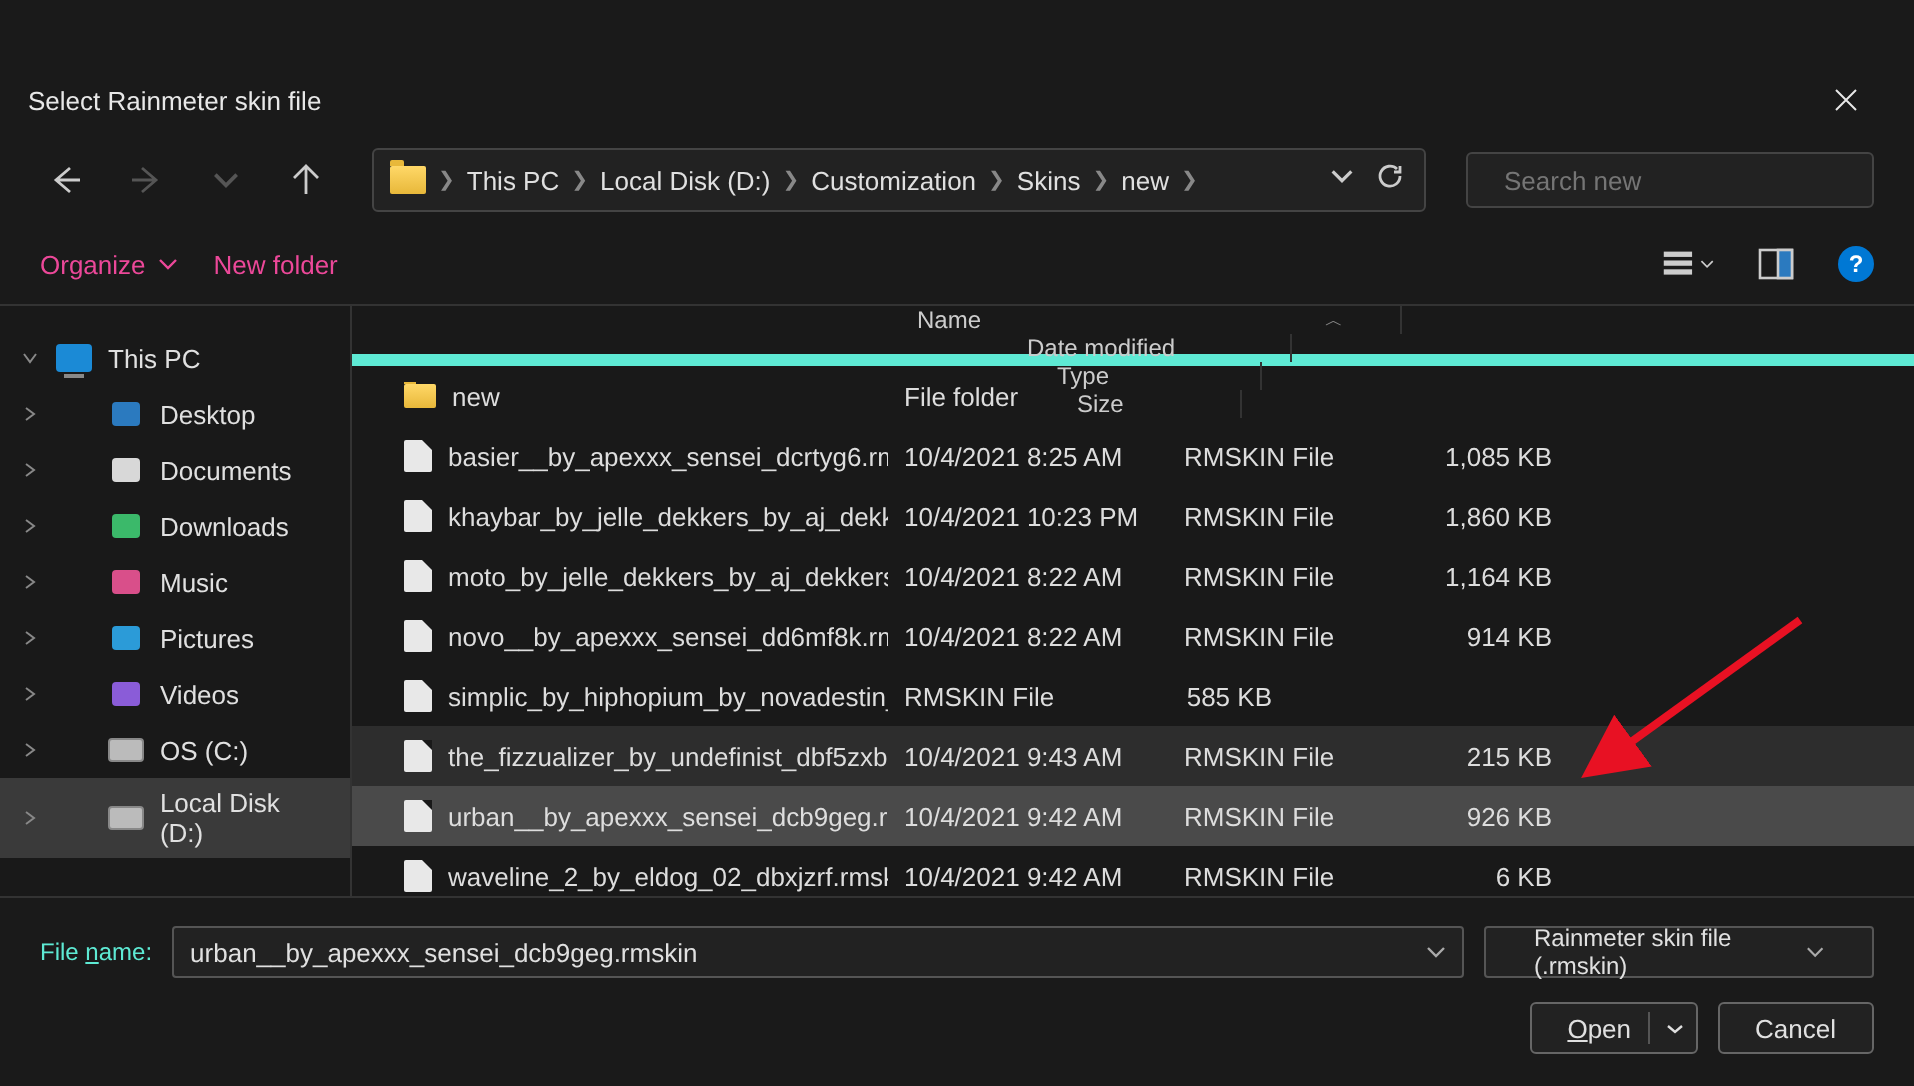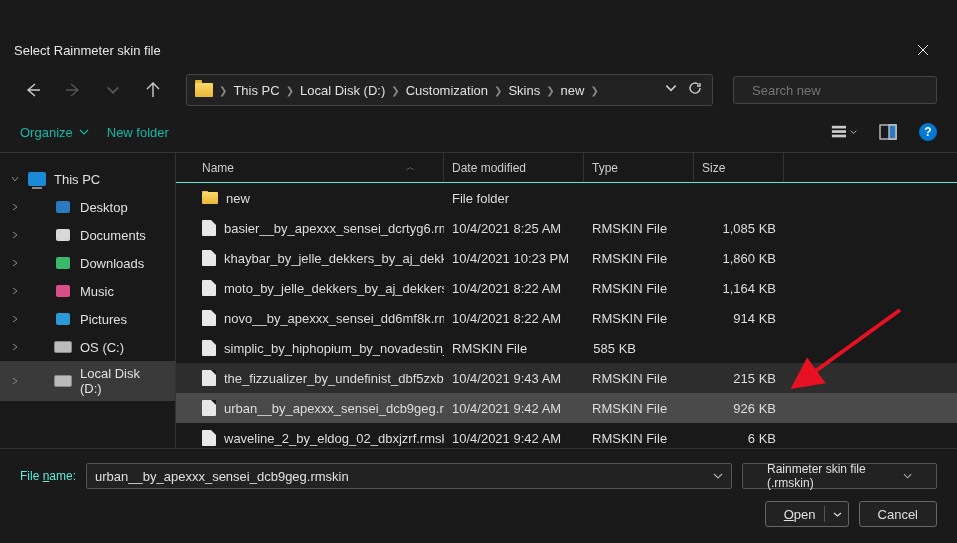--- a/index.html
+++ b/index.html
@@ -18,37 +18,37 @@
 .folder-icon::before { content: ""; position: absolute; top: -3px; left: 0; width: 7px; height: 3px; background: #e8b83a; border-radius: 1px 1px 0 0; }
 .crumb { color: #e0e0e0; font-size: 13px; cursor: pointer; }
 .crumb-sep { color: #888; font-size: 10px; }
 .addr-spacer { flex: 1; }
 .addr-btn { color: #ccc; cursor: pointer; padding: 2px; }
 .addr-btn svg { width: 14px; height: 14px; }
 .searchbox { width: 204px; height: 28px; background: #222; border: 1px solid #444; border-radius: 3px; display: flex; align-items: center; padding: 0 10px; gap: 8px; }
 .searchbox input { background: transparent; border: none; color: #ccc; outline: none; font-size: 13px; flex: 1; }
 .searchbox svg { width: 14px; height: 14px; color: #888; }
 .toolbar { height: 40px; display: flex; align-items: center; padding: 0 20px; gap: 18px; background: #1a1a1a; }
-.tool-btn { color: #14b8a6; font-size: 13px; display: flex; align-items: center; gap: 6px; cursor: pointer; }
+.tool-btn { color: #ec4899; font-size: 13px; display: flex; align-items: center; gap: 6px; cursor: pointer; }
 .tool-btn svg { width: 10px; height: 10px; }
 .tool-spacer { flex: 1; }
 .tool-icon { width: 26px; height: 26px; display: flex; align-items: center; justify-content: center; color: #ccc; cursor: pointer; }
 .tool-icon.help { background: #0078d4; border-radius: 50%; width: 18px; height: 18px; color: #fff; font-size: 12px; font-weight: bold; }
 .view-icon svg { width: 18px; height: 18px; }
 .content { flex: 1; display: flex; background: #191919; border-top: 1px solid #333; overflow: hidden; }
 .sidebar { width: 175px; background: #191919; padding: 12px 0; overflow-y: auto; }
 .tree-item { display: flex; align-items: center; padding: 5px 10px; color: #e0e0e0; font-size: 13px; cursor: pointer; gap: 8px; }
 .tree-item.selected { background: #3a3a3a; }
 .tree-item.root .chev { transform: rotate(90deg); }
 .chev { width: 10px; height: 10px; display: flex; align-items: center; justify-content: center; color: #888; }
 .chev svg { width: 8px; height: 8px; }
 .tree-icon { width: 18px; height: 18px; display: flex; align-items: center; justify-content: center; }
 .indent { width: 18px; }
 .main { flex: 1; display: flex; flex-direction: column; border-left: 1px solid #333; }
-.headers { display: flex; height: 30px; align-items: center; border-bottom: 1px solid #5eead4; padding-left: 18px; }
+.headers { display: flex; height: 30px; align-items: center; border-bottom: 6px solid #5eead4; padding-left: 18px; flex-direction: column; }
 .hcol { color: #ccc; font-size: 12px; padding: 0 8px; border-right: 1px solid #333; height: 100%; display: flex; align-items: center; }
 .hcol.name { width: 250px; gap: 40px; }
 .hcol.date { width: 140px; }
 .hcol.type { width: 110px; }
 .hcol.size { width: 90px; }
 .sort-ind { color: #888; font-size: 9px; margin-left: auto; margin-right: 20px; }
 .rows { flex: 1; overflow-y: auto; }
 .row { display: flex; align-items: center; height: 30px; padding-left: 18px; color: #ddd; font-size: 13px; cursor: pointer; }
 .row.hover { background: #2d2d2d; }
 .row.selected { background: #4a4a4a; }
@@ -262,20 +262,34 @@
             <span>Pictures</span>
           </div>
           <div class="tree-item">
             <div class="chev">
               <svg viewBox="0 0 8 8" stroke="currentColor" fill="none">
                 <path d="M2 1 L6 4 L2 7"></path>
               </svg>
             </div>
             <div class="indent"></div>
             <div class="tree-icon">
+              <svg class="generic-icon" viewBox="0 0 16 16">
+                <rect x="1" y="2" width="14" height="12" rx="2" fill="#8a5cd8"></rect>
+              </svg>
+            </div>
+            <span>Videos</span>
+          </div>
+          <div class="tree-item">
+            <div class="chev">
+              <svg viewBox="0 0 8 8" stroke="currentColor" fill="none">
+                <path d="M2 1 L6 4 L2 7"></path>
+              </svg>
+            </div>
+            <div class="indent"></div>
+            <div class="tree-icon">
               <div class="disk-icon"></div>
             </div>
             <span>OS (C:)</span>
           </div>
           <div class="tree-item selected">
             <div class="chev">
               <svg viewBox="0 0 8 8" stroke="currentColor" fill="none">
                 <path d="M2 1 L6 4 L2 7"></path>
               </svg>
             </div>

